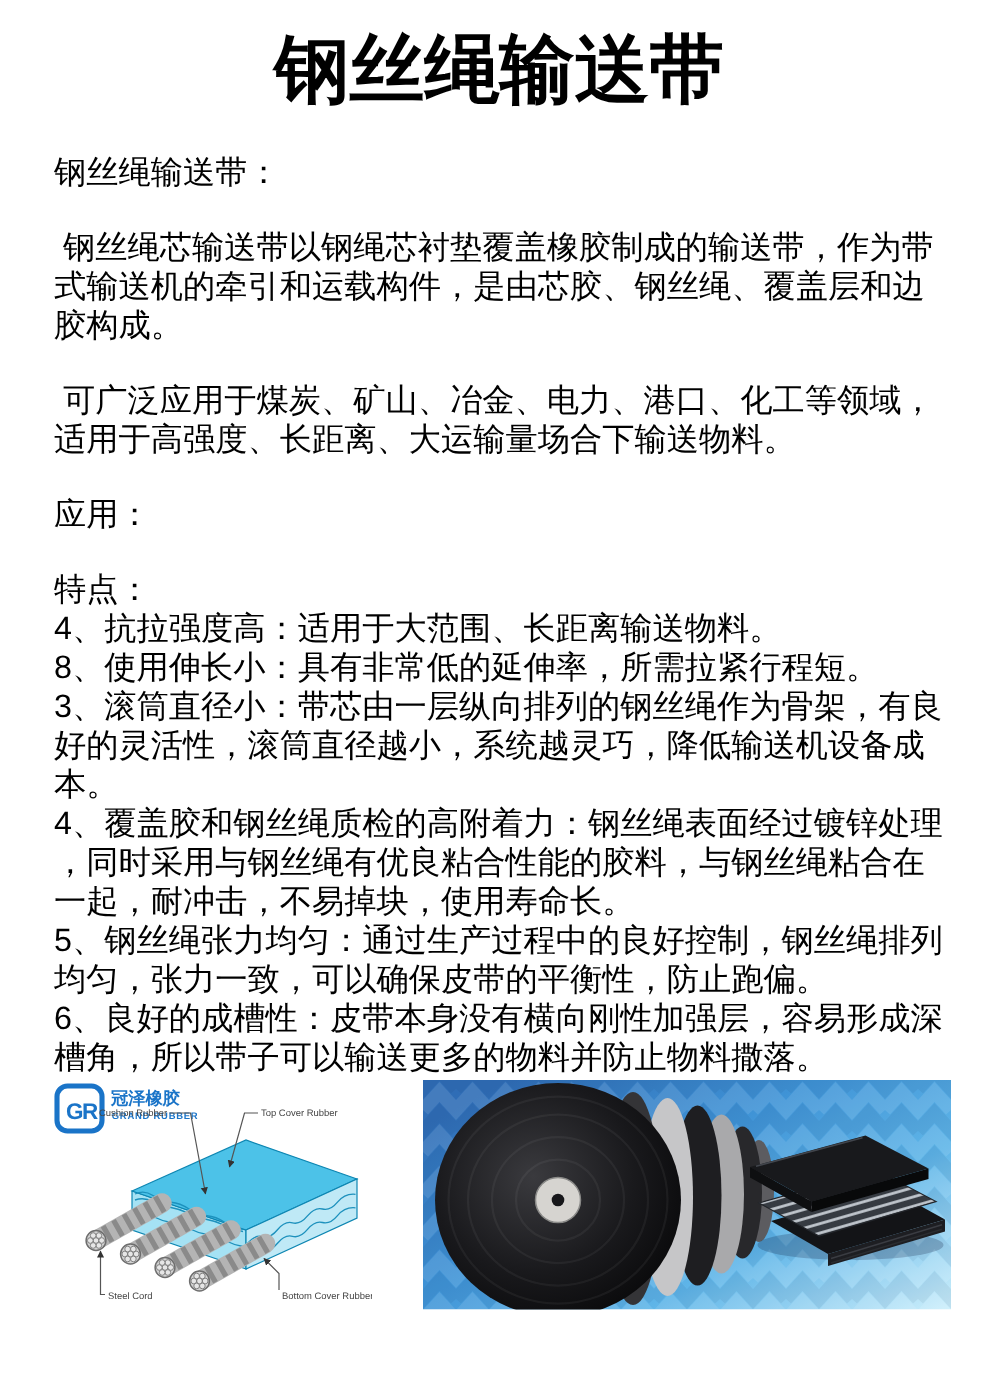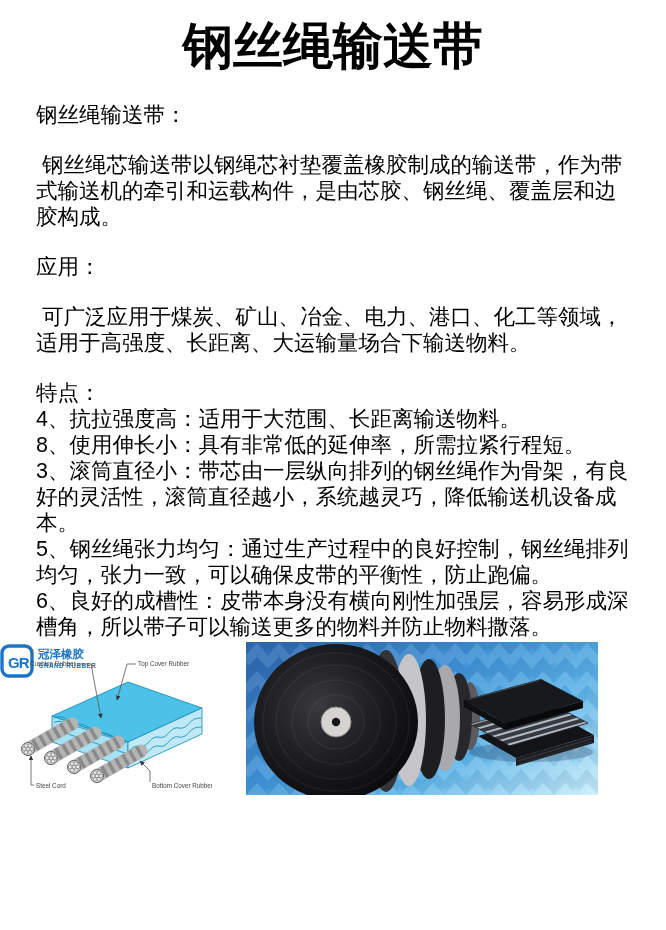--- a/index.html
+++ b/index.html
@@ -16,41 +16,42 @@
   .content p{
     margin:0 0 24px;white-space:pre-wrap;
     word-break:break-all;line-break:anywhere;
   }
   .features{margin:0 0 0;}
   .features div{
     white-space:pre-wrap;word-break:break-all;line-break:anywhere;
   }
   .images{
     display:flex;align-items:flex-start;
-    gap:34px;margin-top:2px;
+    padding-left:36px;gap:34px;margin-top:2px;
   }
   figure{margin:0;padding:0;}
   .diagram-fig svg{display:block;}
   .photo-fig svg{display:block;}
 </style>
 </head>
 <body>
 
 <h1 class="page-title">钢丝绳输送带</h1>
 
 <div class="content">
   <p>钢丝绳输送带：</p>
   <p> 钢丝绳芯输送带以钢绳芯衬垫覆盖橡胶制成的输送带，作为带式输送机的牵引和运载构件，是由芯胶、钢丝绳、覆盖层和边胶构成。</p>
+  <p> 可广泛应用于煤炭、矿山、冶金、电力、港口、化工等领域，适用于高强度、长距离、大运输量场合下输送物料。</p>
   <p>应用：</p>
-  <p> 可广泛应用于煤炭、矿山、冶金、电力、港口、化工等领域，适用于高强度、长距离、大运输量场合下输送物料。</p>
   <div class="features">
     <div>特点：</div>
     <div>4、抗拉强度高：适用于大范围、长距离输送物料。</div>
     <div>8、使用伸长小：具有非常低的延伸率，所需拉紧行程短。</div>
     <div>3、滚筒直径小：带芯由一层纵向排列的钢丝绳作为骨架，有良好的灵活性，滚筒直径越小，系统越灵巧，降低输送机设备成本。</div>
+    <div>4、覆盖胶和钢丝绳质检的高附着力：钢丝绳表面经过镀锌处理，同时采用与钢丝绳有优良粘合性能的胶料，与钢丝绳粘合在一起，耐冲击，不易掉块，使用寿命长。</div>
     <div>5、钢丝绳张力均匀：通过生产过程中的良好控制，钢丝绳排列均匀，张力一致，可以确保皮带的平衡性，防止跑偏。</div>
     <div>6、良好的成槽性：皮带本身没有横向刚性加强层，容易形成深槽角，所以带子可以输送更多的物料并防止物料撒落。</div>
   </div>
 </div>
 
 <div class="images">
 
   <figure class="diagram-fig">
     <svg width="212" height="152" viewBox="0 0 212 152" xmlns="http://www.w3.org/2000/svg">
       <defs>

